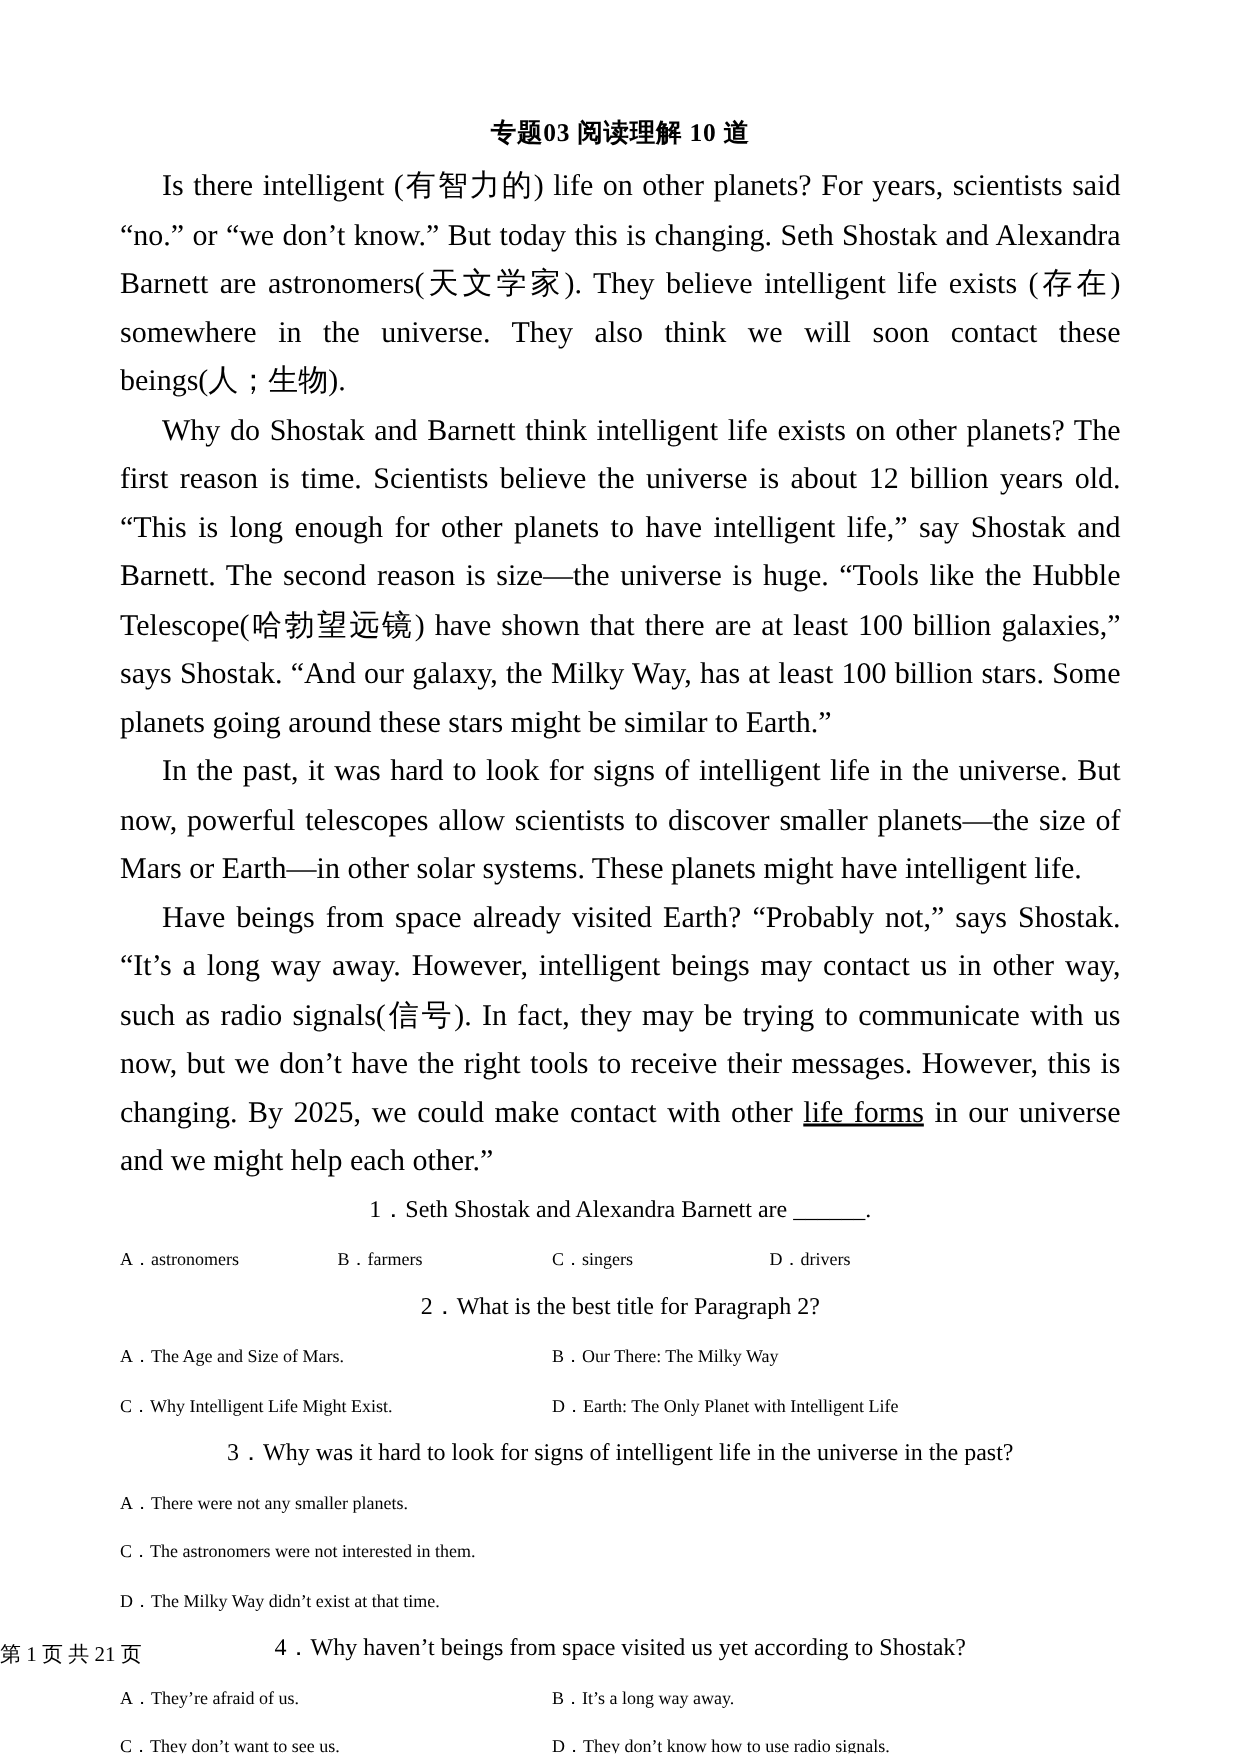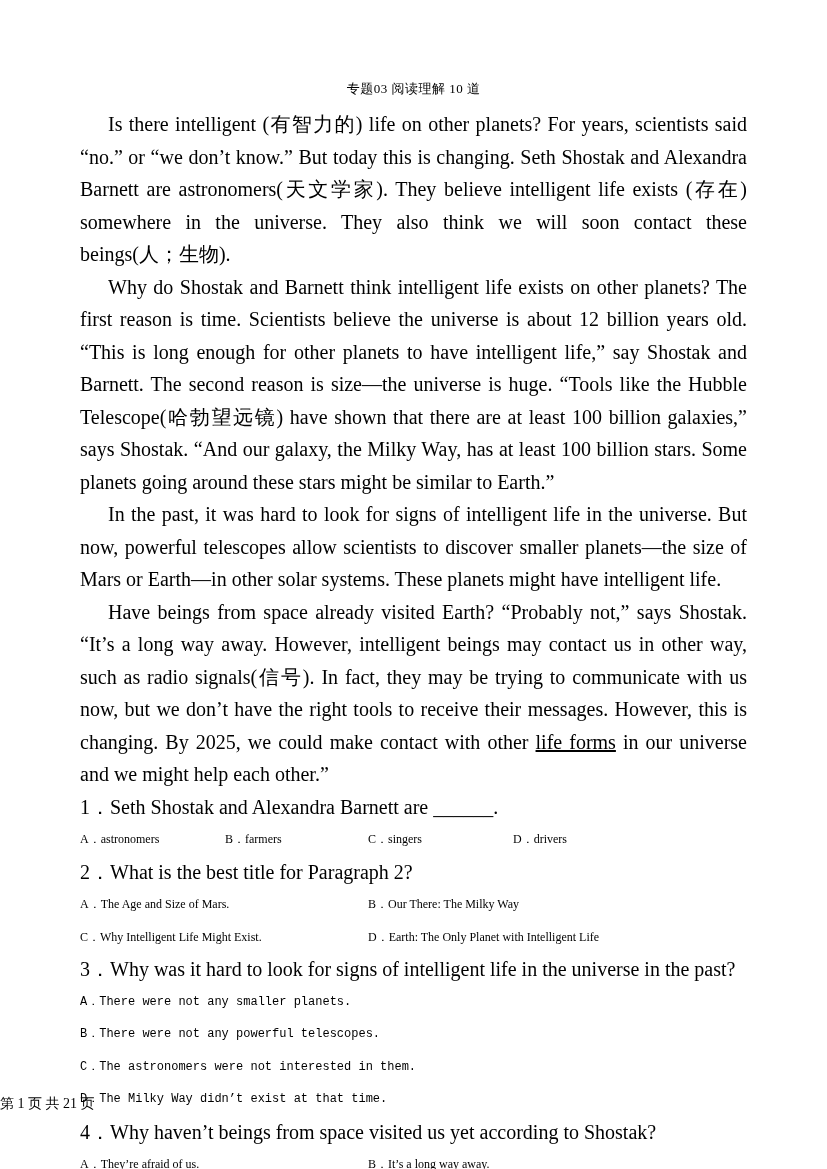--- a/index.html
+++ b/index.html
@@ -11,51 +11,51 @@
   }
   .page {
     position: relative;
     width: 827px;
     height: 1169px;
     background: #ffffff;
     padding: 74px 80px 0 80px;
     overflow: hidden;
   }
   .doc-title {
-    font-size: 13px;
-    font-weight: 400;
+    font-size: 17px;
+    font-weight: 700;
     text-align: center;
     line-height: 30px;
     margin-bottom: 4px;
     letter-spacing: 0.5px;
   }
   .para {
     font-size: 20px;
     line-height: 32.5px;
     text-align: justify;
     text-indent: 28px;
   }
   .question .stem {
-    font-size: 20px;
+    font-size: 16px;
     line-height: 32.5px;
-    text-align: left;
+    text-align: center;
   }
   .options {
     font-size: 12px;
     line-height: 32.5px;
   }
   .options.row4 {
     display: grid;
     grid-template-columns: 145px 143px 145px auto;
   }
   .options.grid2 {
     display: grid;
     grid-template-columns: 288px auto;
   }
-  .options.list .opt { display: block; font-family: Liberation Mono, monospace; }
+  .options.list .opt { display: block; }
   .opt { white-space: nowrap; overflow: hidden; }
   .underlined { text-decoration: underline; }
   .footer {
     position: absolute;
     left: 0;
     bottom: 55px;
     width: 100%;
     text-align: left;
     font-size: 14px;
     line-height: 20px;
@@ -90,21 +90,20 @@
       <span class="opt">B．Our There: The Milky Way</span>
       <span class="opt">C．Why Intelligent Life Might Exist.</span>
       <span class="opt">D．Earth: The Only Planet with Intelligent Life</span>
     </div>
   </div>
 
   <div class="question">
     <p class="stem">3．Why was it hard to look for signs of intelligent life in the universe in the past?</p>
     <div class="options list">
       <span class="opt">A．There were not any smaller planets.</span>
-      <span class="opt">B．There were not any powerful telescopes.</span>
       <span class="opt">C．The astronomers were not interested in them.</span>
       <span class="opt">D．The Milky Way didn’t exist at that time.</span>
     </div>
   </div>
 
   <div class="question">
     <p class="stem">4．Why haven’t beings from space visited us yet according to Shostak?</p>
     <div class="options grid2">
       <span class="opt">A．They’re afraid of us.</span>
       <span class="opt">B．It’s a long way away.</span>

